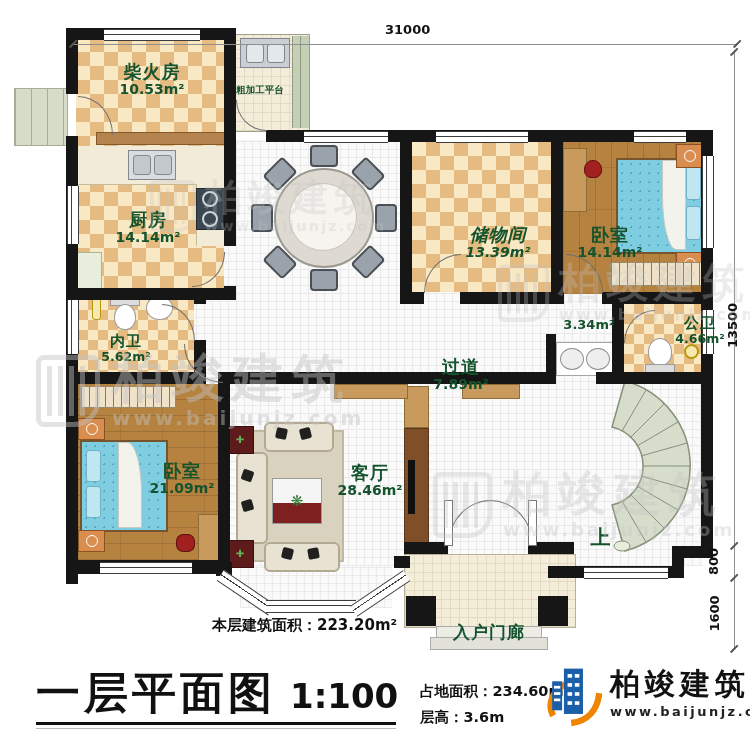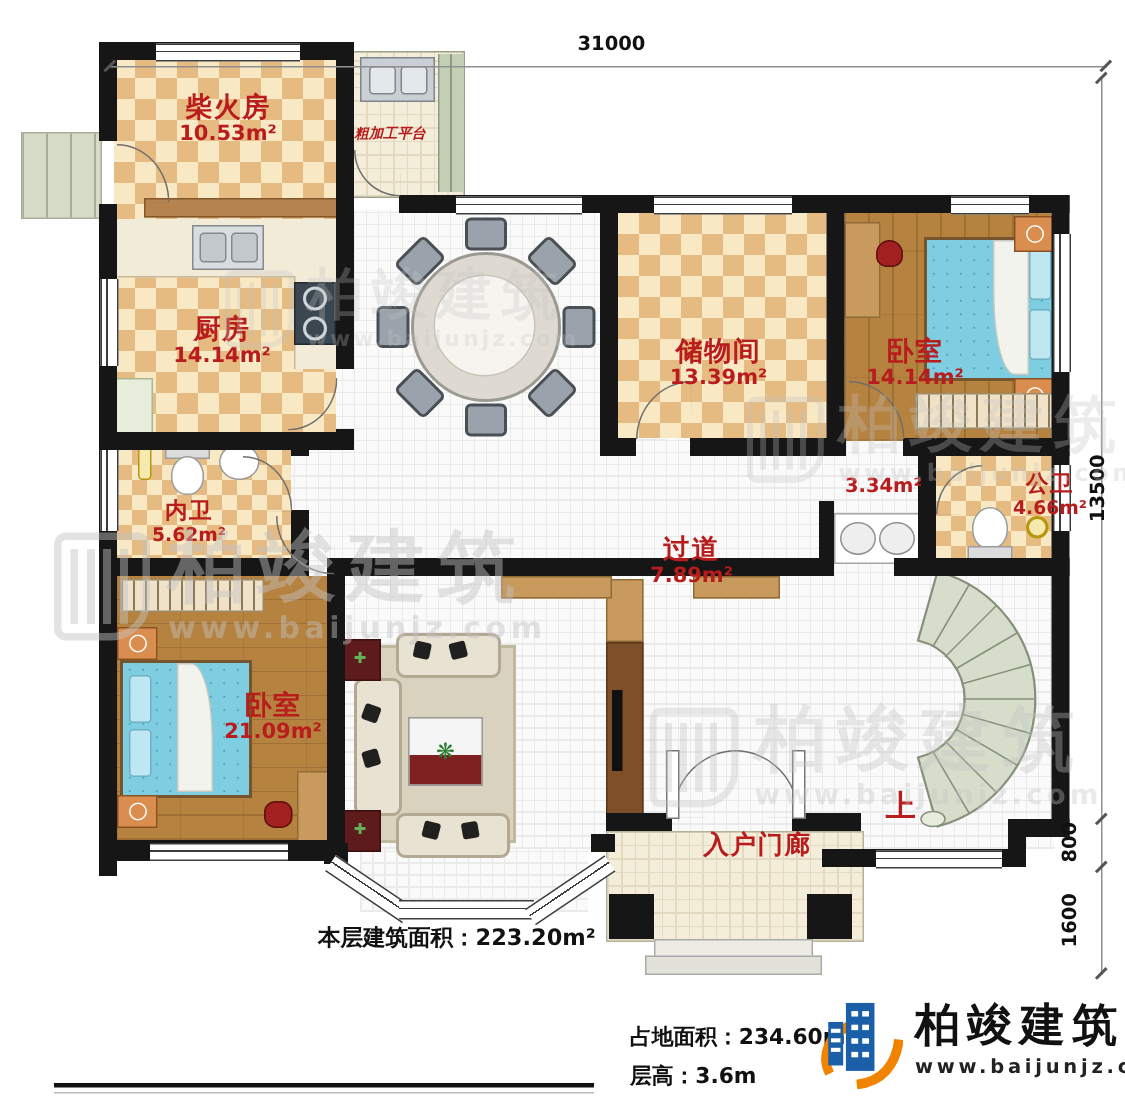--- a/index.html
+++ b/index.html
@@ -33,21 +33,21 @@
   .furn{position:absolute;z-index:4;}
   .chair{position:absolute;z-index:4;width:24px;height:18px;background:#9aa3ac;border:2px solid #4a4f55;border-radius:4px;}
   .orangebox{position:absolute;z-index:4;background:#d98e4f;border:1px solid #8a5222;display:flex;align-items:center;justify-content:center;}
   .orangebox i{width:10px;height:10px;border:1.5px solid #fff;border-radius:50%;}
   .wardrobe{position:absolute;z-index:4;background:#f0e2c8;border:1px solid #9a8a6a;
     background-image:repeating-linear-gradient(90deg,#8a7a5a 0 1px,transparent 1px 8px);}
   .redbox{position:absolute;z-index:4;background:#5e1b1b;border:1px solid #3c0f0f;display:flex;align-items:center;justify-content:center;color:#67b05a;font-size:10px;line-height:1;}
   .sofa{position:absolute;z-index:4;background:#e8e2d2;border:2px solid #b3a892;border-radius:6px;}
   .pillow{position:absolute;z-index:5;width:11px;height:11px;background:#20201e;border-radius:2px;}
   
-  .rlabel{position:absolute;z-index:8;transform:translate(-50%,-50%);text-align:center;color:#b91c1c;
+  .rlabel{position:absolute;z-index:8;transform:translate(-50%,-50%);text-align:center;color:#14532d;
     font-weight:bold;line-height:1.12;white-space:nowrap;}
   .rlabel .nm{font-size:18px;letter-spacing:1px;}
   .rlabel .ar{font-size:14px;}
   .rlabel.small .nm{font-size:15px;}
   .rlabel.small .ar{font-size:12.5px;}
   .dimtxt{position:absolute;z-index:8;font-weight:bold;font-size:13px;color:#111;white-space:nowrap;}
   .dimline{position:absolute;background:#8f8f8f;z-index:7;}
   .tick{position:absolute;width:10px;height:1.5px;background:#555;transform:rotate(-45deg);z-index:7;}
   
   .wm{position:absolute;z-index:9;display:flex;align-items:center;gap:12px;color:#c3c3c3;opacity:.45;pointer-events:none;}
@@ -262,24 +262,24 @@
   <div class="furn" style="left:528px;top:500px;width:7px;height:44px;background:#fff;border:1px solid #777;z-index:6;"></div>
 
   <div class="rlabel" style="left:152px;top:80px;">
     <div class="nm">柴火房</div>
       <div class="ar">10.53m²</div>
     </div>
   <div class="rlabel" style="left:148px;top:228px;">
     <div class="nm">厨房</div>
       <div class="ar">14.14m²</div>
     </div>
-  <div class="rlabel" style="left:260px;top:90px;font-style:italic;">
+  <div class="rlabel" style="left:260px;top:90px;">
     <div class="nm" style="font-size:9.5px;letter-spacing:0;">粗加工平台</div>
     </div>
-  <div class="rlabel" style="left:479px;top:243px;">
+  <div class="rlabel" style="left:498px;top:243px;font-style:italic;">
     <div class="nm">储物间</div>
       <div class="ar">13.39m²</div>
     </div>
   <div class="rlabel" style="left:610px;top:243px;">
     <div class="nm">卧室</div>
       <div class="ar">14.14m²</div>
     </div>
   <div class="rlabel" style="left:461px;top:339px;margin-top:36px;">
     <div class="nm">过道</div>
       <div class="ar">7.89m²</div>
@@ -289,21 +289,25 @@
       <div class="ar">4.66m²</div>
     </div>
   <div class="rlabel small" style="left:126px;top:348px;">
     <div class="nm">内卫</div>
       <div class="ar">5.62m²</div>
     </div>
   <div class="rlabel" style="left:182px;top:479px;">
     <div class="nm">卧室</div>
       <div class="ar">21.09m²</div>
     </div>
-  <div class="rlabel" style="left:489px;top:564px;margin-left:16px;">
+  <div class="rlabel" style="left:370px;top:481px;">
+    <div class="nm">客厅</div>
+      <div class="ar">28.46m²</div>
+    </div>
+  <div class="rlabel" style="left:489px;top:633px;">
     <div class="nm" style="font-size:17px;">入户门廊</div>
     </div>
   <div class="rlabel" style="left:589px;top:325px;">
     <div class="ar" style="font-size:13px;">3.34m²</div>
     </div>
   <div class="rlabel" style="left:601px;top:537px;">
     <div class="nm" style="font-size:20px;">上</div>
     </div>
 
   <div class="dimline" style="left:72px;top:44px;width:666px;height:1px;"></div>
@@ -342,20 +346,24 @@
   </div>
   <div class="wm" style="left:150px;top:178px;transform:scale(.72);transform-origin:left top;opacity:.28;">
     <div class="wm-ic"></div>
     <div>
         <div class="wm-t">柏竣建筑</div>
         <div class="wm-u">www.baijunjz.com</div>
       </div>
   </div>
 
   <div class="info" style="left:200px;top:616px;font-size:15px;margin-left:12px;">本层建筑面积：223.20m²</div>
+  <div class="titlerow">
+    <span class="big">一层平面图</span>
+    <span class="scale">1:100</span>
+  </div>
   <div class="abs" style="left:36px;top:722px;width:360px;height:3px;background:#111;z-index:10;"></div>
   <div class="abs" style="left:36px;top:728px;width:360px;height:1px;background:#bbb;z-index:10;"></div>
   <div class="info" style="left:420px;top:682px;font-size:14.5px;">占地面积：234.60m²</div>
   <div class="info" style="left:420px;top:708px;font-size:14.5px;">层高：3.6m</div>
 
   <div class="logo" style="left:544px;top:660px;">
     <svg width="58" height="68" viewBox="0 0 64 72">
       <path d="M10 60 C3 46 10 32 24 25" stroke="#f08300" stroke-width="7" fill="none"></path>
       <path d="M30 68 C49 66 59 53 61 35" stroke="#f08300" stroke-width="7" fill="none"></path>
       <rect x="22" y="8" width="21" height="50" fill="#1a5fa8"></rect>

